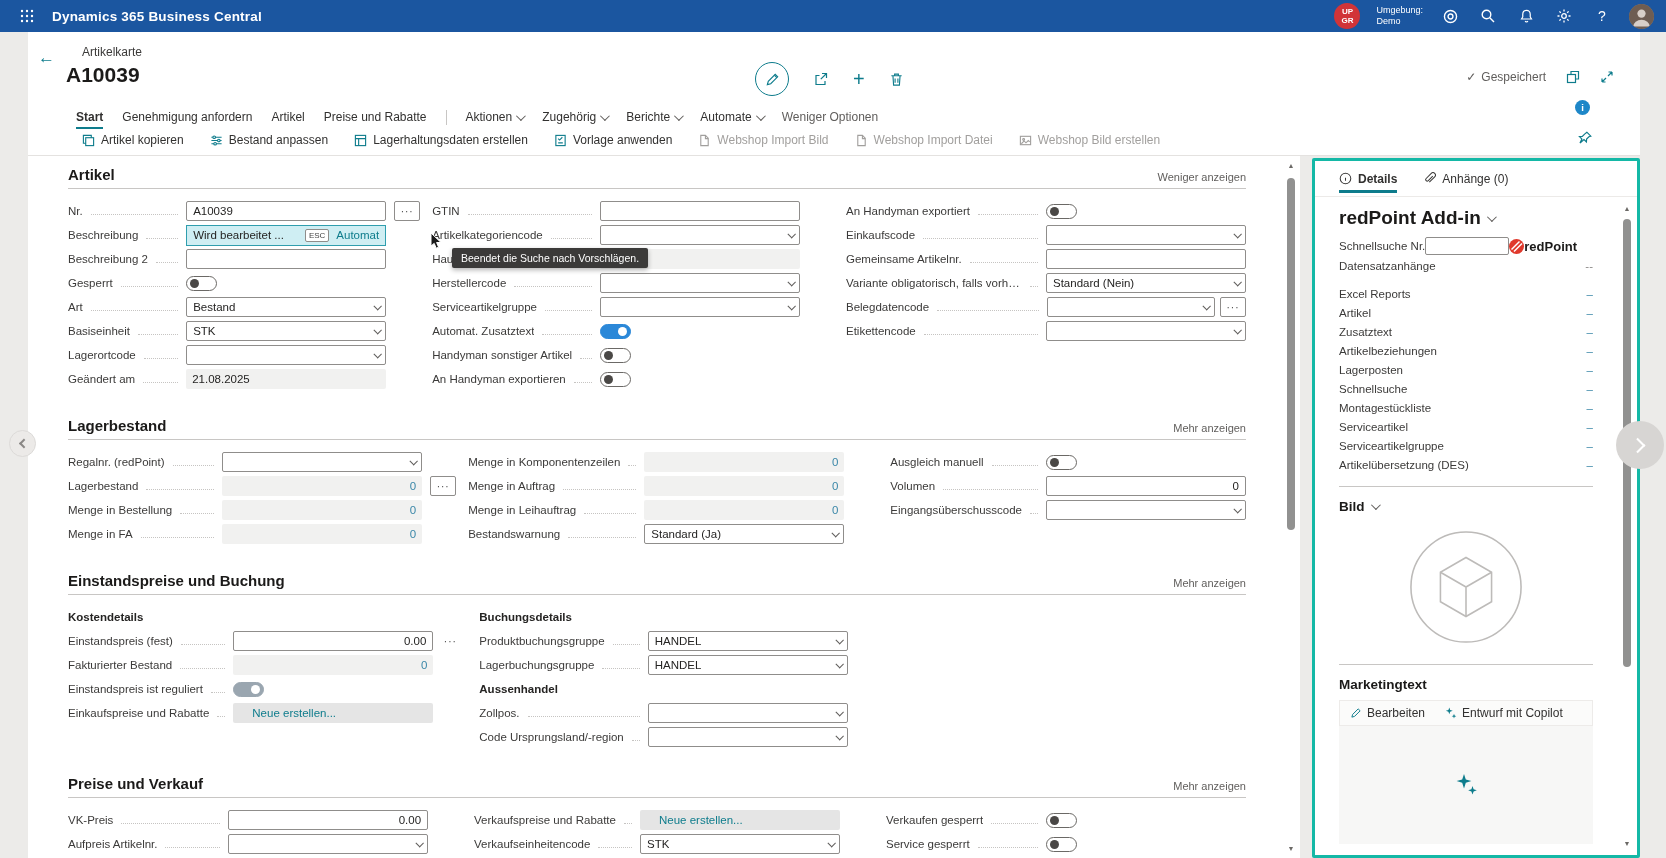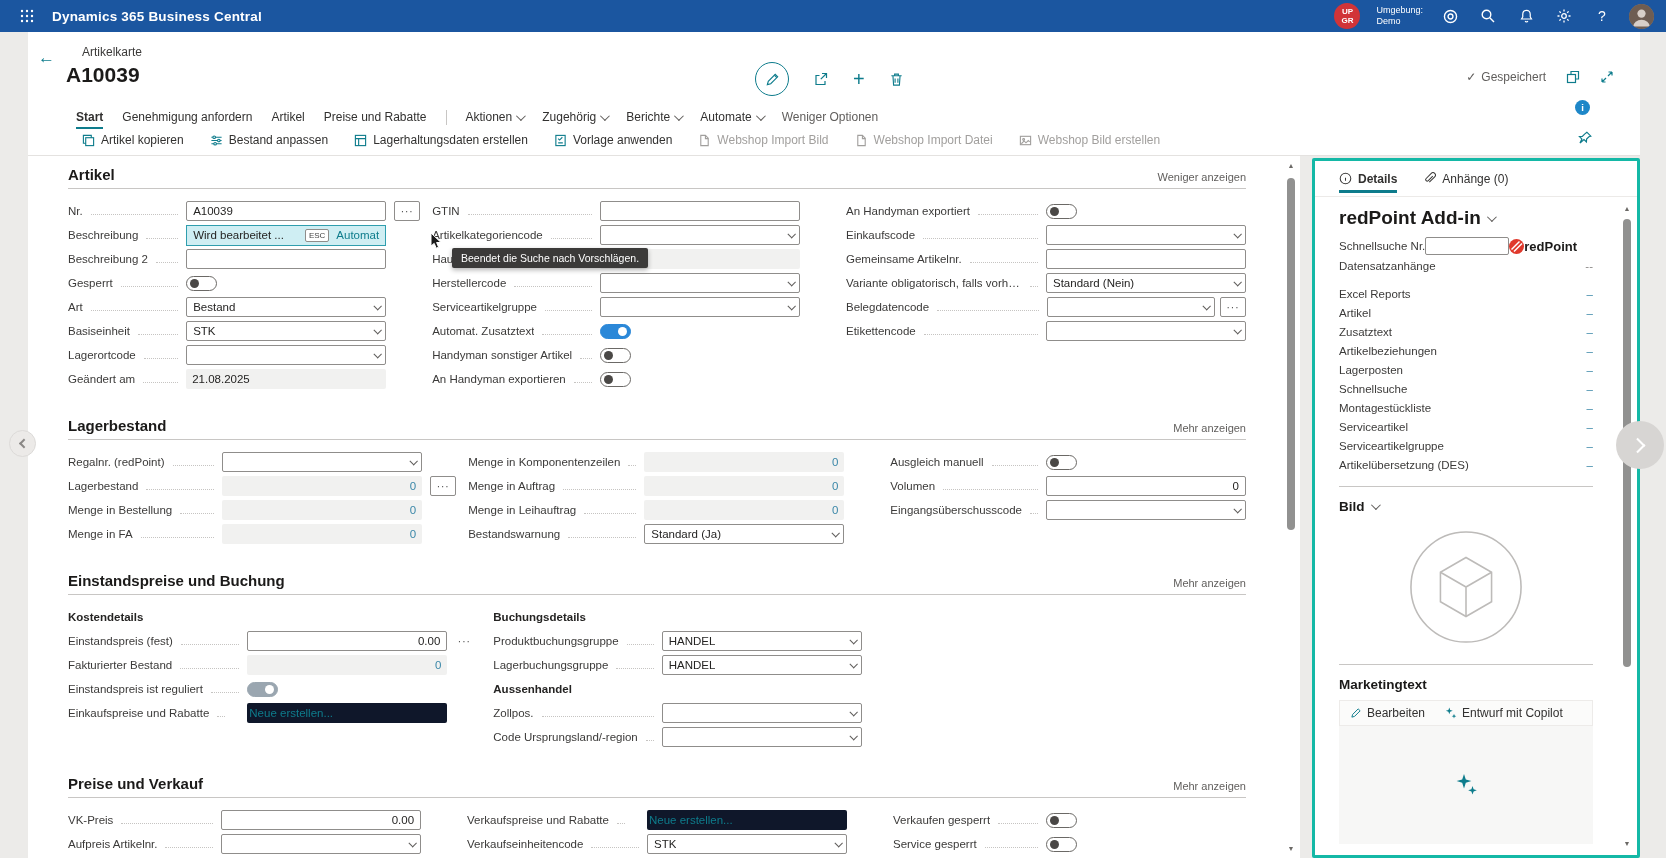--- a/index.html
+++ b/index.html
@@ -68,21 +68,21 @@
   .ctl.dis { background:#f1f1f0; padding:0 6px; }
   .ctl.bare { border:none; }
   .ctl.short { flex-basis:168px; }
   .val { font-size:11.5px; color:#252423; white-space:nowrap; overflow:hidden; }
   .end .val { margin-left:auto; }
   .flow { color:#3a87a8; }
   .chev { margin-left:auto; width:6px; height:6px; border-right:1.2px solid #605e5c; border-bottom:1.2px solid #605e5c; transform:rotate(45deg) translateY(-1px); flex:0 0 auto; }
   .more-btn { position:absolute; right:-34px; top:2px; width:26px; height:20px; border:1px solid #8f8d8b; border-radius:2px; background:#fff; display:flex; align-items:center; justify-content:center; font-size:10px; letter-spacing:1px; color:#444; cursor:pointer; }
   .more-inline { position:static; margin-left:5px; flex:0 0 26px; }
   .more-plain { border:none; background:none; right:-30px; }
-  .linkfield { background:#0f172a; padding:0 2px; cursor:pointer;margin-left:14px; }
+  .linkfield { background:#e5e5e5; padding:0 19px; cursor:pointer; }
   .link { color:#0e7c8c; }
 
   .toggle { width:31px; height:15px; border-radius:9px; border:1px solid #6b6966; background:#fff; position:relative; cursor:pointer; flex:0 0 auto; }
   .toggle::after { content:""; position:absolute; width:9px; height:9px; border-radius:50%; background:#4a4846; top:2px; left:3px; }
   .toggle.on { background:#2b88d8; border-color:#2b88d8; }
   .toggle.on::after { background:#fff; left:auto; right:3px; }
   .toggle.dison { background:#9aa6b0; border-color:#9aa6b0; }
   .toggle.dison::after { background:#fff; left:auto; right:3px; }
 
   .subhead { font-size:11.5px; font-weight:700; color:#252423; height:24px; display:flex; align-items:center; }

